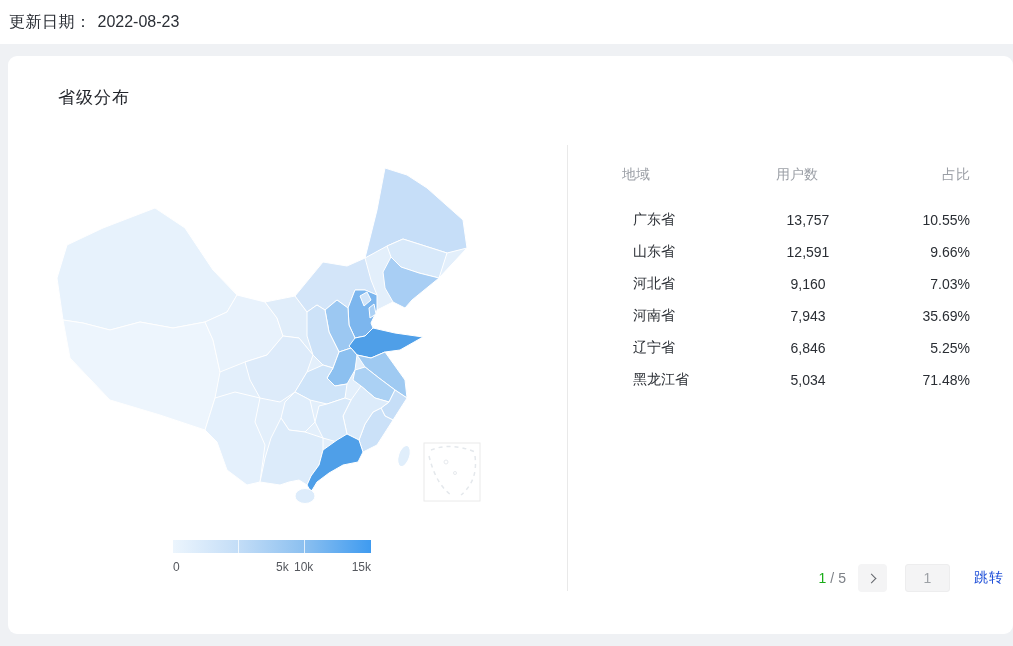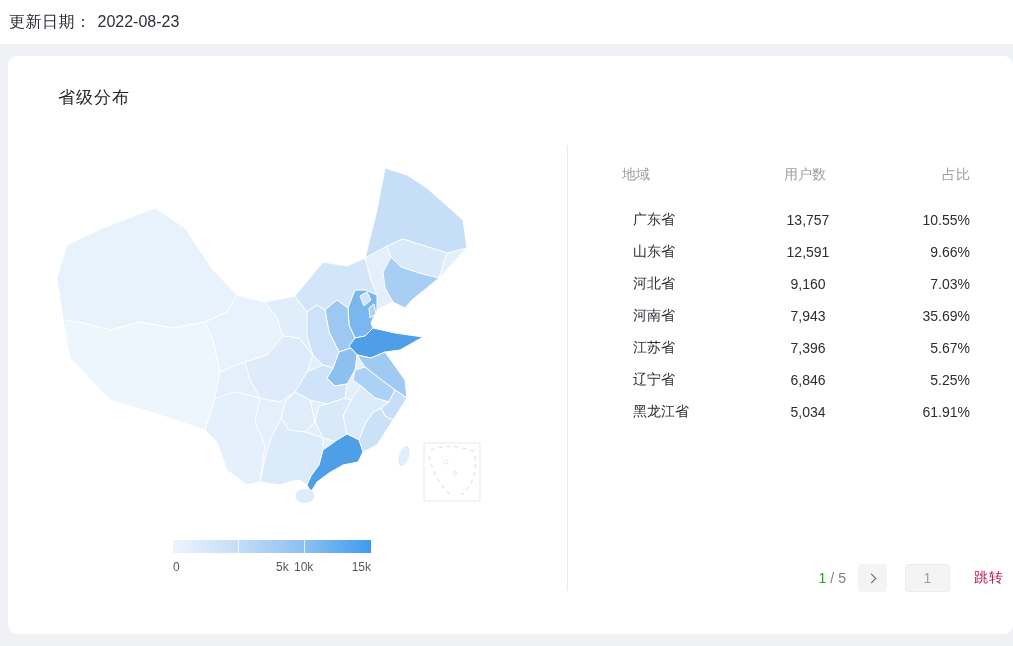--- a/index.html
+++ b/index.html
@@ -35,21 +35,21 @@
   }
   .legend-bar .sep { position: absolute; top: 0; width: 1px; height: 13px; background: rgba(255,255,255,.75); }
   .legend-ticks { position: relative; height: 18px; margin-top: 7px; font-size: 12px; color: #55585e; }
   .legend-ticks span { position: absolute; top: 0; }
   .tick-0 { left: 0; }
   .tick-1 { left: 33%; transform: translateX(-50%); margin-left: 44px; }
   .tick-2 { left: 66%; transform: translateX(-50%); }
   .tick-3 { right: 0; }
   .v-divider { position: absolute; left: 559px; top: 89px; width: 1px; height: 446px; background: #e9e9e9; }
   .table { position: absolute; left: 614px; top: 107px; width: 348px; }
-  .t-head { display: flex; height: 24px; align-items: center; font-size: 14px; color: #9a9ea5; gap: 8px; }
+  .t-head { display: flex; height: 24px; align-items: center; font-size: 14px; color: #9a9ea5; }
   .t-body { margin-top: 17px; margin-left: 11px; }
   .t-row { display: flex; height: 32px; align-items: center; font-size: 14px; color: #2a2e34; }
   .c-region { width: 120px; text-align: left; }
   .c-users  { width: 110px; text-align: center; }
   .c-share  { flex: 1; text-align: right; }
   .pagination {
     position: absolute; right: 9px; top: 508px; height: 28px;
     display: flex; align-items: center; font-size: 14px;
   }
   .page-status { color: #7d8187; display: flex; align-items: center; }
@@ -64,21 +64,21 @@
     width: 7px; height: 7px; border-top: 1.5px solid #62656b; border-right: 1.5px solid #62656b;
     transform: rotate(45deg); margin-left: -2px;
   }
   .page-input {
     width: 45px; height: 28px; margin-left: 18px; background: #f4f4f5;
     border: 1px solid #ededee; border-radius: 3px; text-align: center;
     font-size: 14px; color: #9da1a6; outline: none;
   }
   .jump-btn {
     margin-left: 24px; background: none; border: none; cursor: pointer;
-    font-size: 14px; color: #be185d; letter-spacing: 1px;
+    font-size: 14px; color: #1d4ed8; letter-spacing: 1px;
   }
   svg .prov { stroke: #ffffff; stroke-width: 1; stroke-linejoin: round; }
 </style>
 </head>
 <body>
 
 <div class="topbar">
   <span class="lbl">更新日期：</span>
   <span class="val">2022-08-23</span>
 </div>
@@ -173,36 +173,31 @@
       <span class="c-users">9,160</span>
       <span class="c-share">7.03%</span>
     </div>
 
     <div class="t-row">
       <span class="c-region">河南省</span>
       <span class="c-users">7,943</span>
       <span class="c-share">35.69%</span>
     </div>
 
-    <div class="t-row">
-      <span class="c-region">江苏省</span>
-      <span class="c-users">7,396</span>
-      <span class="c-share">5.67%</span>
-    </div>
 
     <div class="t-row">
       <span class="c-region">辽宁省</span>
       <span class="c-users">6,846</span>
       <span class="c-share">5.25%</span>
     </div>
 
     <div class="t-row">
       <span class="c-region">黑龙江省</span>
       <span class="c-users">5,034</span>
-      <span class="c-share">61.91%</span>
+      <span class="c-share">71.48%</span>
     </div>
   </div>
   </div>
 
   <div class="pagination">
     <span class="page-status">
       <span class="page-current" style="color: rgb(26, 173, 25);">1</span>
       <span class="page-sep">/</span>
       <span class="page-total">5</span>
     </span>

